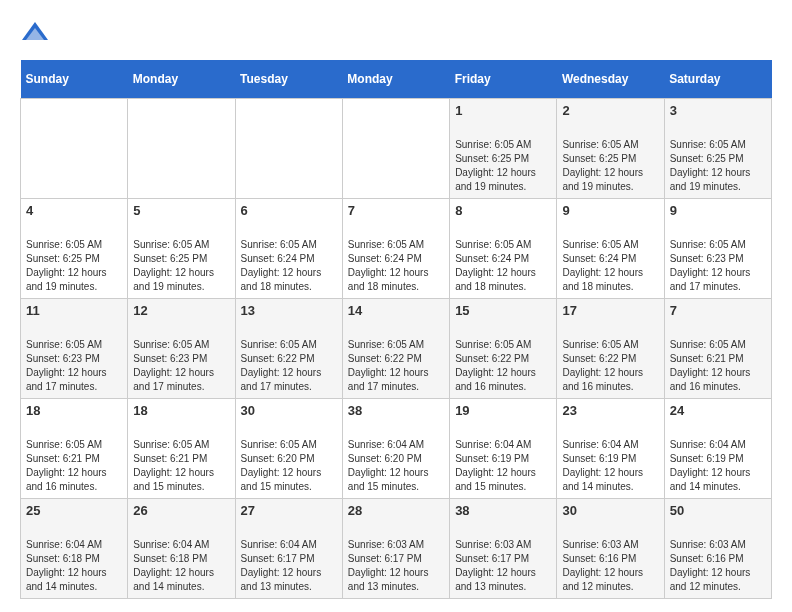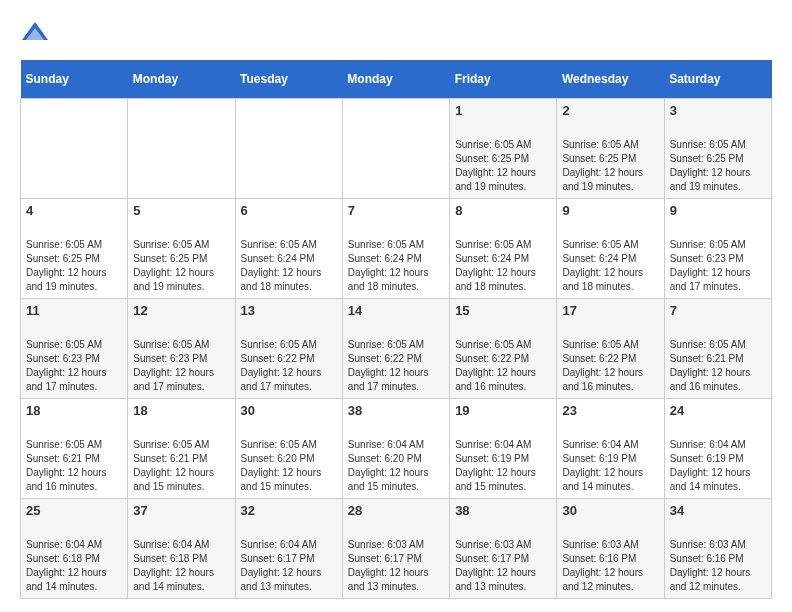--- a/index.html
+++ b/index.html
@@ -294,28 +294,28 @@
       </tr>
       <tr>
         <td>
           <span class="day-number">25</span>
           <div class="day-info" style="white-space: pre-line;">Sunrise: 6:04 AM
 Sunset: 6:18 PM
 Daylight: 12 hours
 and 14 minutes.</div>
         </td>
         <td>
-          <span class="day-number">37</span>
+          <span class="day-number">26</span>
           <div class="day-info" style="white-space: pre-line;">Sunrise: 6:04 AM
 Sunset: 6:18 PM
 Daylight: 12 hours
 and 14 minutes.</div>
         </td>
         <td>
-          <span class="day-number">32</span>
+          <span class="day-number">27</span>
           <div class="day-info" style="white-space: pre-line;">Sunrise: 6:04 AM
 Sunset: 6:17 PM
 Daylight: 12 hours
 and 13 minutes.</div>
         </td>
         <td>
           <span class="day-number">28</span>
           <div class="day-info" style="white-space: pre-line;">Sunrise: 6:03 AM
 Sunset: 6:17 PM
 Daylight: 12 hours
@@ -329,21 +329,21 @@
 and 13 minutes.</div>
         </td>
         <td>
           <span class="day-number">30</span>
           <div class="day-info" style="white-space: pre-line;">Sunrise: 6:03 AM
 Sunset: 6:16 PM
 Daylight: 12 hours
 and 12 minutes.</div>
         </td>
         <td>
-          <span class="day-number">34</span>
+          <span class="day-number">50</span>
           <div class="day-info" style="white-space: pre-line;">Sunrise: 6:03 AM
 Sunset: 6:16 PM
 Daylight: 12 hours
 and 12 minutes.</div>
         </td>
       </tr>
     </tbody>
 </table>
 
 </body></html>

